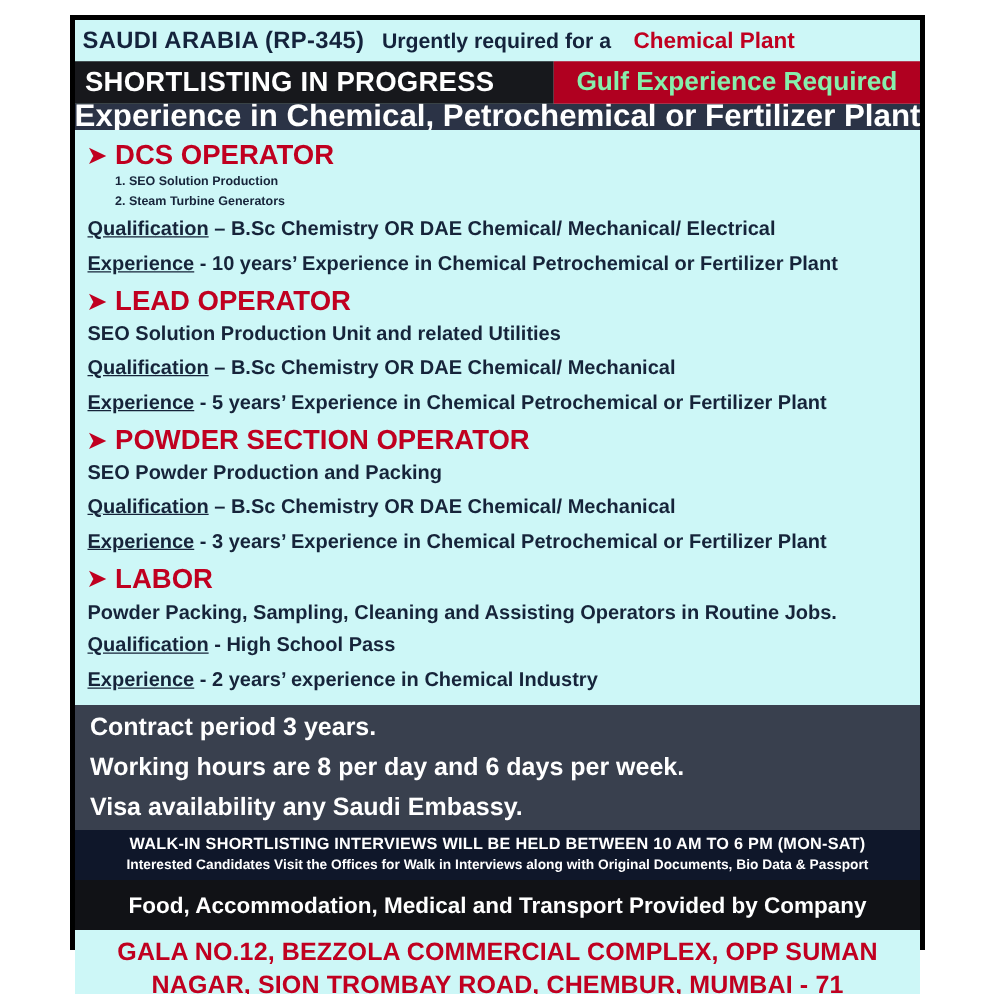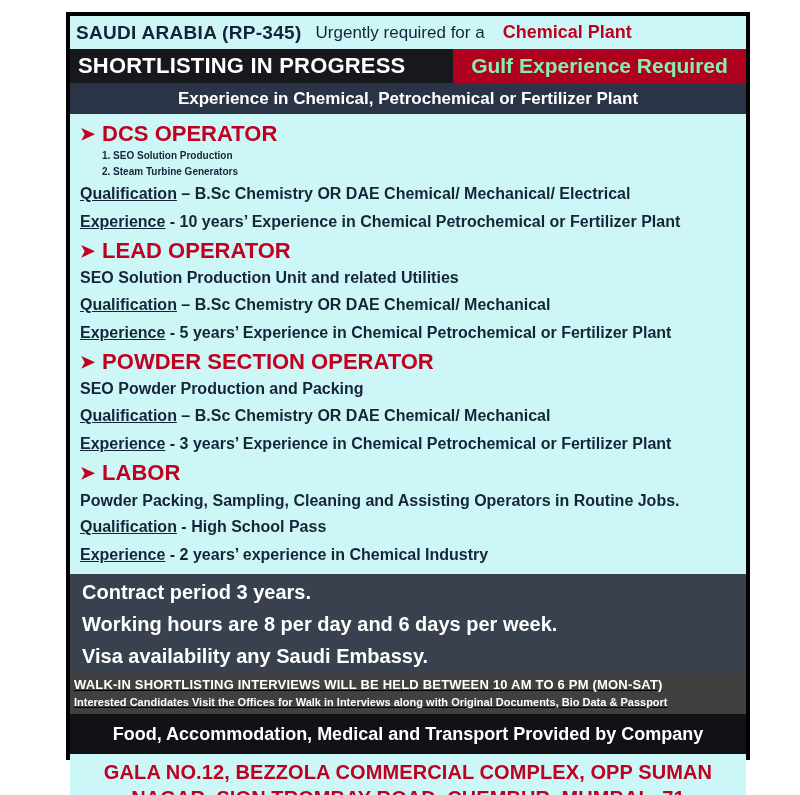--- a/index.html
+++ b/index.html
@@ -9,21 +9,21 @@
     width: 800px;
     height: 795px;
     overflow: hidden;
   }
   body {
     font-family: "Liberation Sans", sans-serif;
   }
 
   .ad-wrapper {
     position: absolute;
-    left: 66px;
+    left: 56px;
     top: 12px;
     width: 684px;
     height: 748px;
     background: #cdf7f7;
     border: 4px solid #000000;
     box-sizing: border-box;
   }
 
   
   .row-top {
@@ -37,21 +37,21 @@
     overflow: hidden;
   }
   .country-code {
     font-size: 19px;
     font-weight: bold;
     color: #14233c;
     letter-spacing: 0.3px;
   }
   .urgent-text {
     font-size: 17px;
-    font-weight: normal;
+    font-weight: bold;
     color: #14233c;
     margin-left: 14px;
   }
   .plant-text {
     font-size: 18px;
     font-weight: bold;
     color: #c00020;
     margin-left: 18px;
   }
 
@@ -81,24 +81,24 @@
     font-size: 21px;
     font-weight: bold;
     display: flex;
     align-items: center;
     justify-content: center;
     white-space: nowrap;
     overflow: hidden;
   }
 
   .row-band3 {
-    height: 31px;
+    height: 21px;
     background: #2b3346;
     color: #ffffff;
-    font-size: 17px;
+    font-size: 25px;
     font-weight: bold;
     display: flex;
     align-items: center;
     justify-content: center;
     white-space: nowrap;
     overflow: hidden;
   }
 
   
   .jobs {
@@ -160,24 +160,24 @@
   }
   .terms-line {
     font-size: 20px;
     font-weight: bold;
     line-height: 1.58;
     white-space: nowrap;
   }
 
   
   .walkin {
-    background: #404040;
+    background: #0f172a;
     padding: 2px 4px 3px 4px;
     box-sizing: border-box;
-    text-decoration: underline;
+    text-align: center;
   }
   .walkin-main {
     color: #ffffff;
     font-size: 13px;
     font-weight: bold;
     letter-spacing: 0.2px;
     white-space: nowrap;
     line-height: 1.45;
   }
   .walkin-sub {

